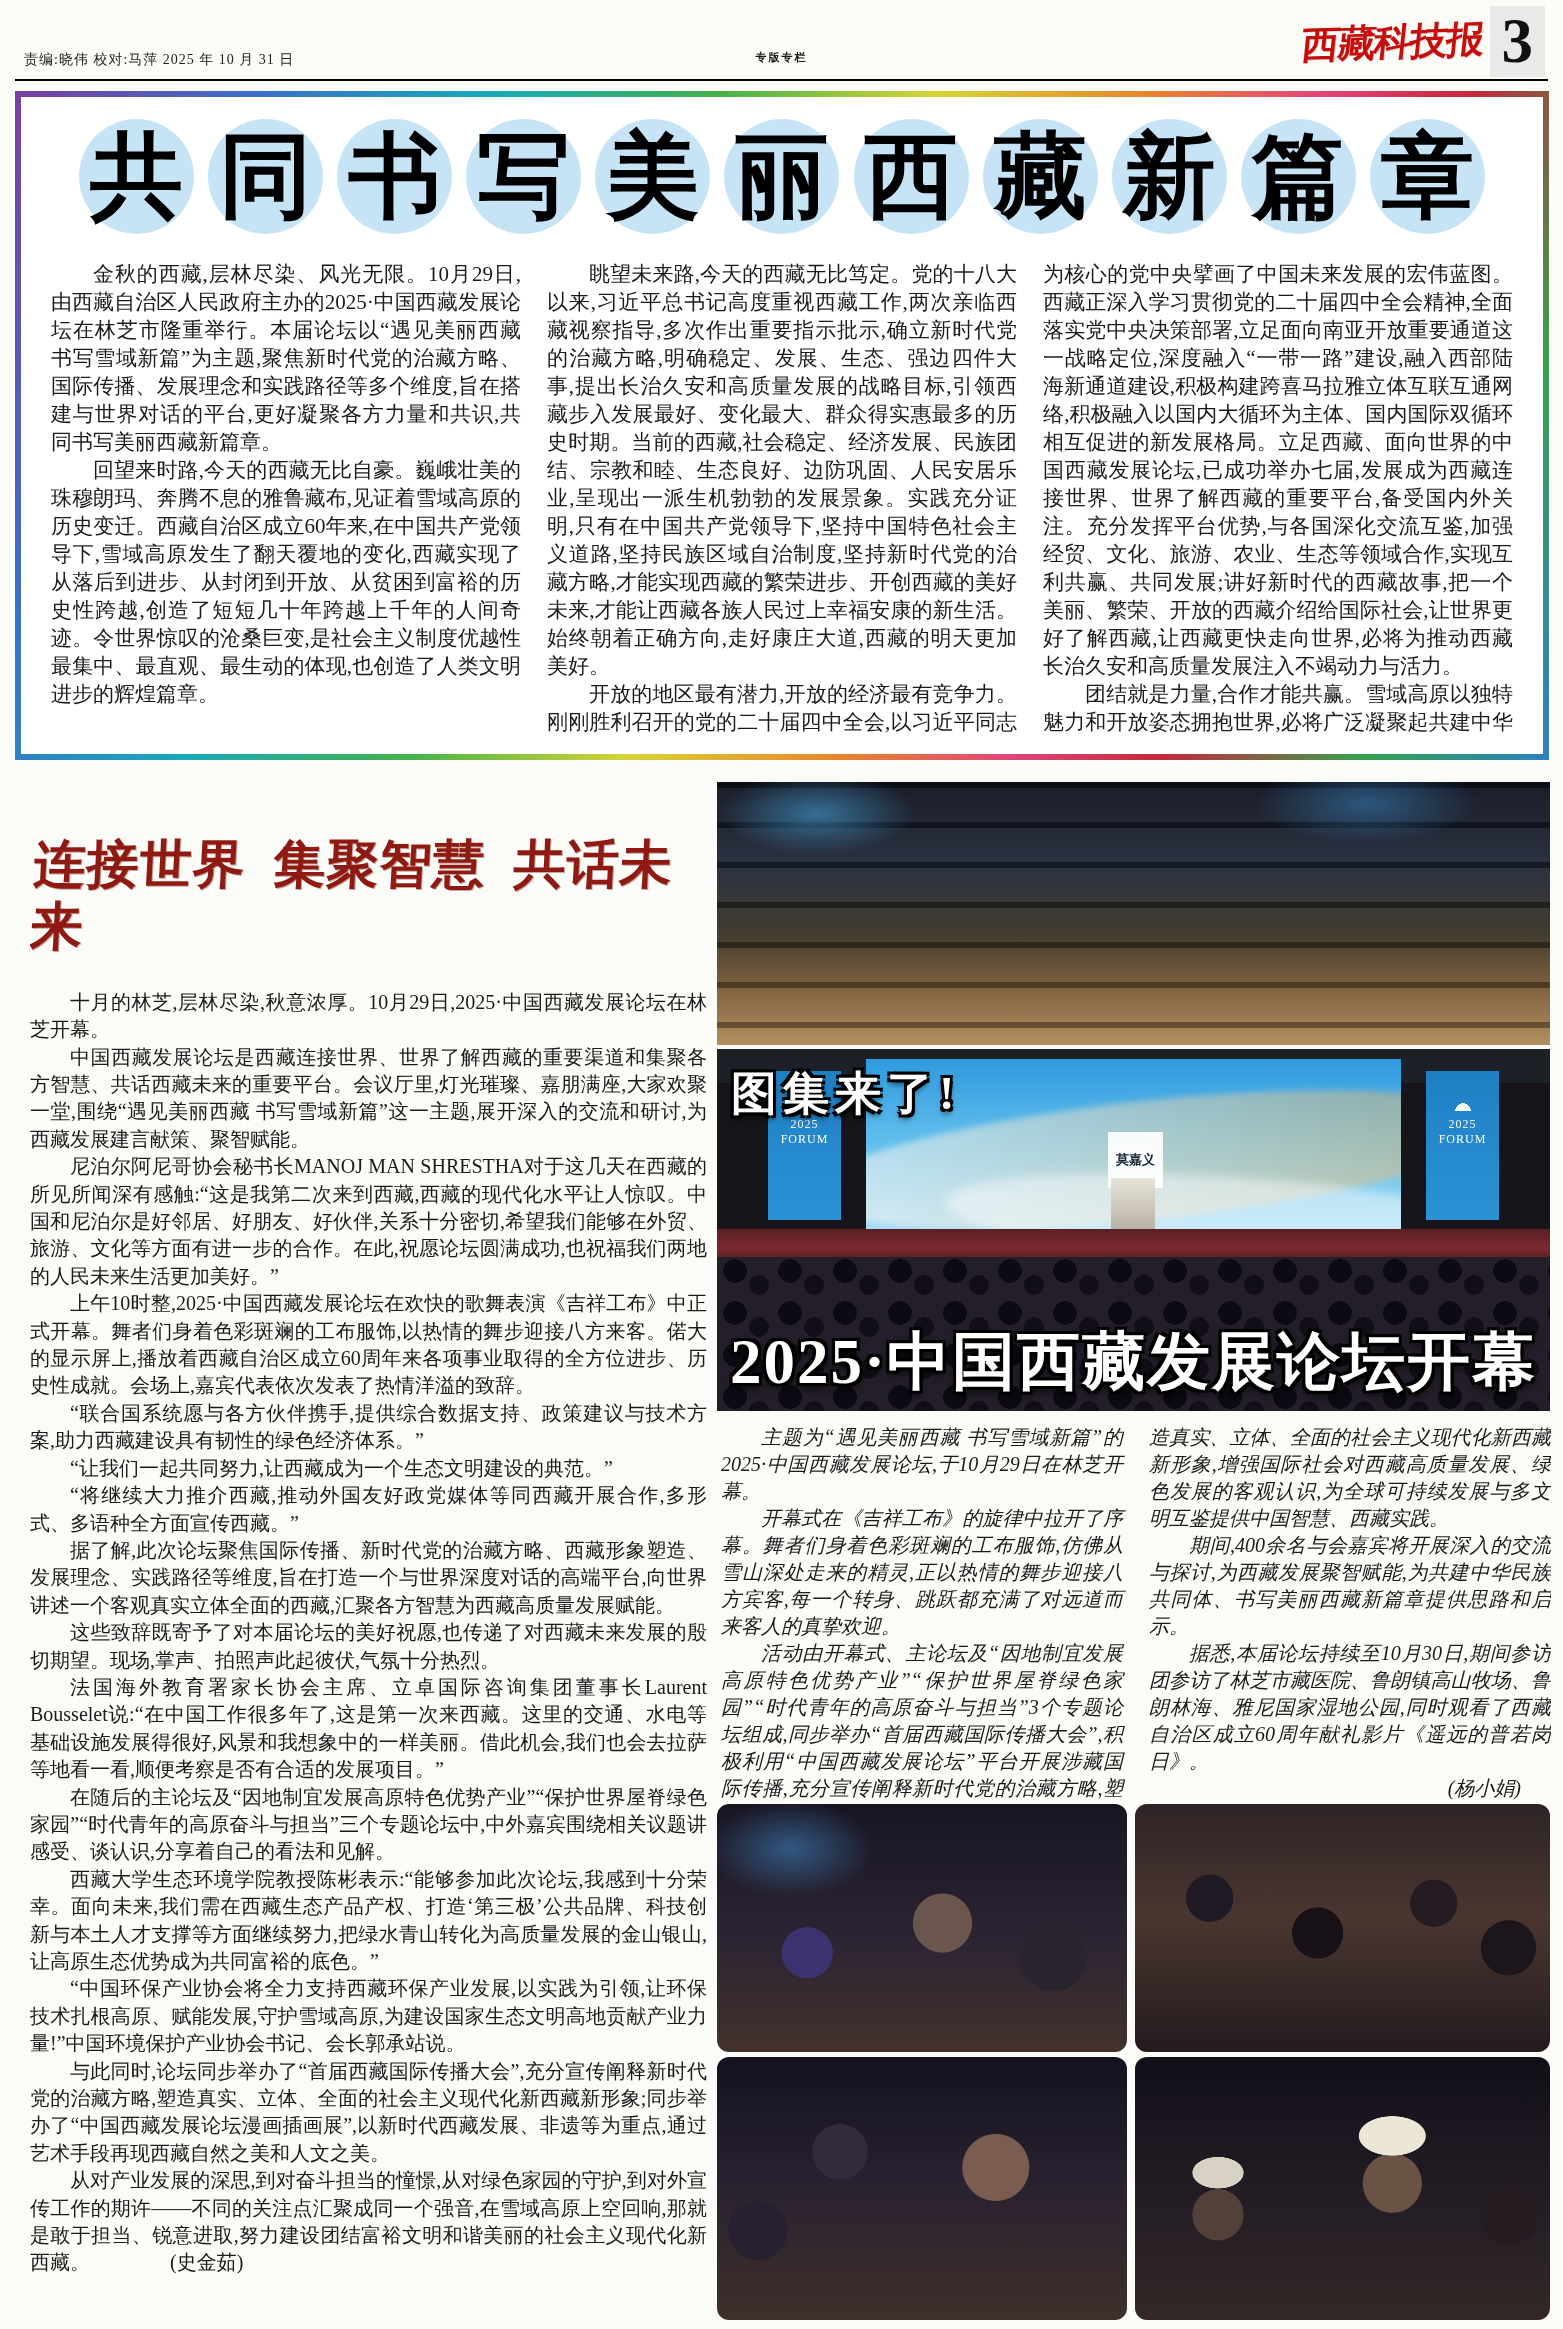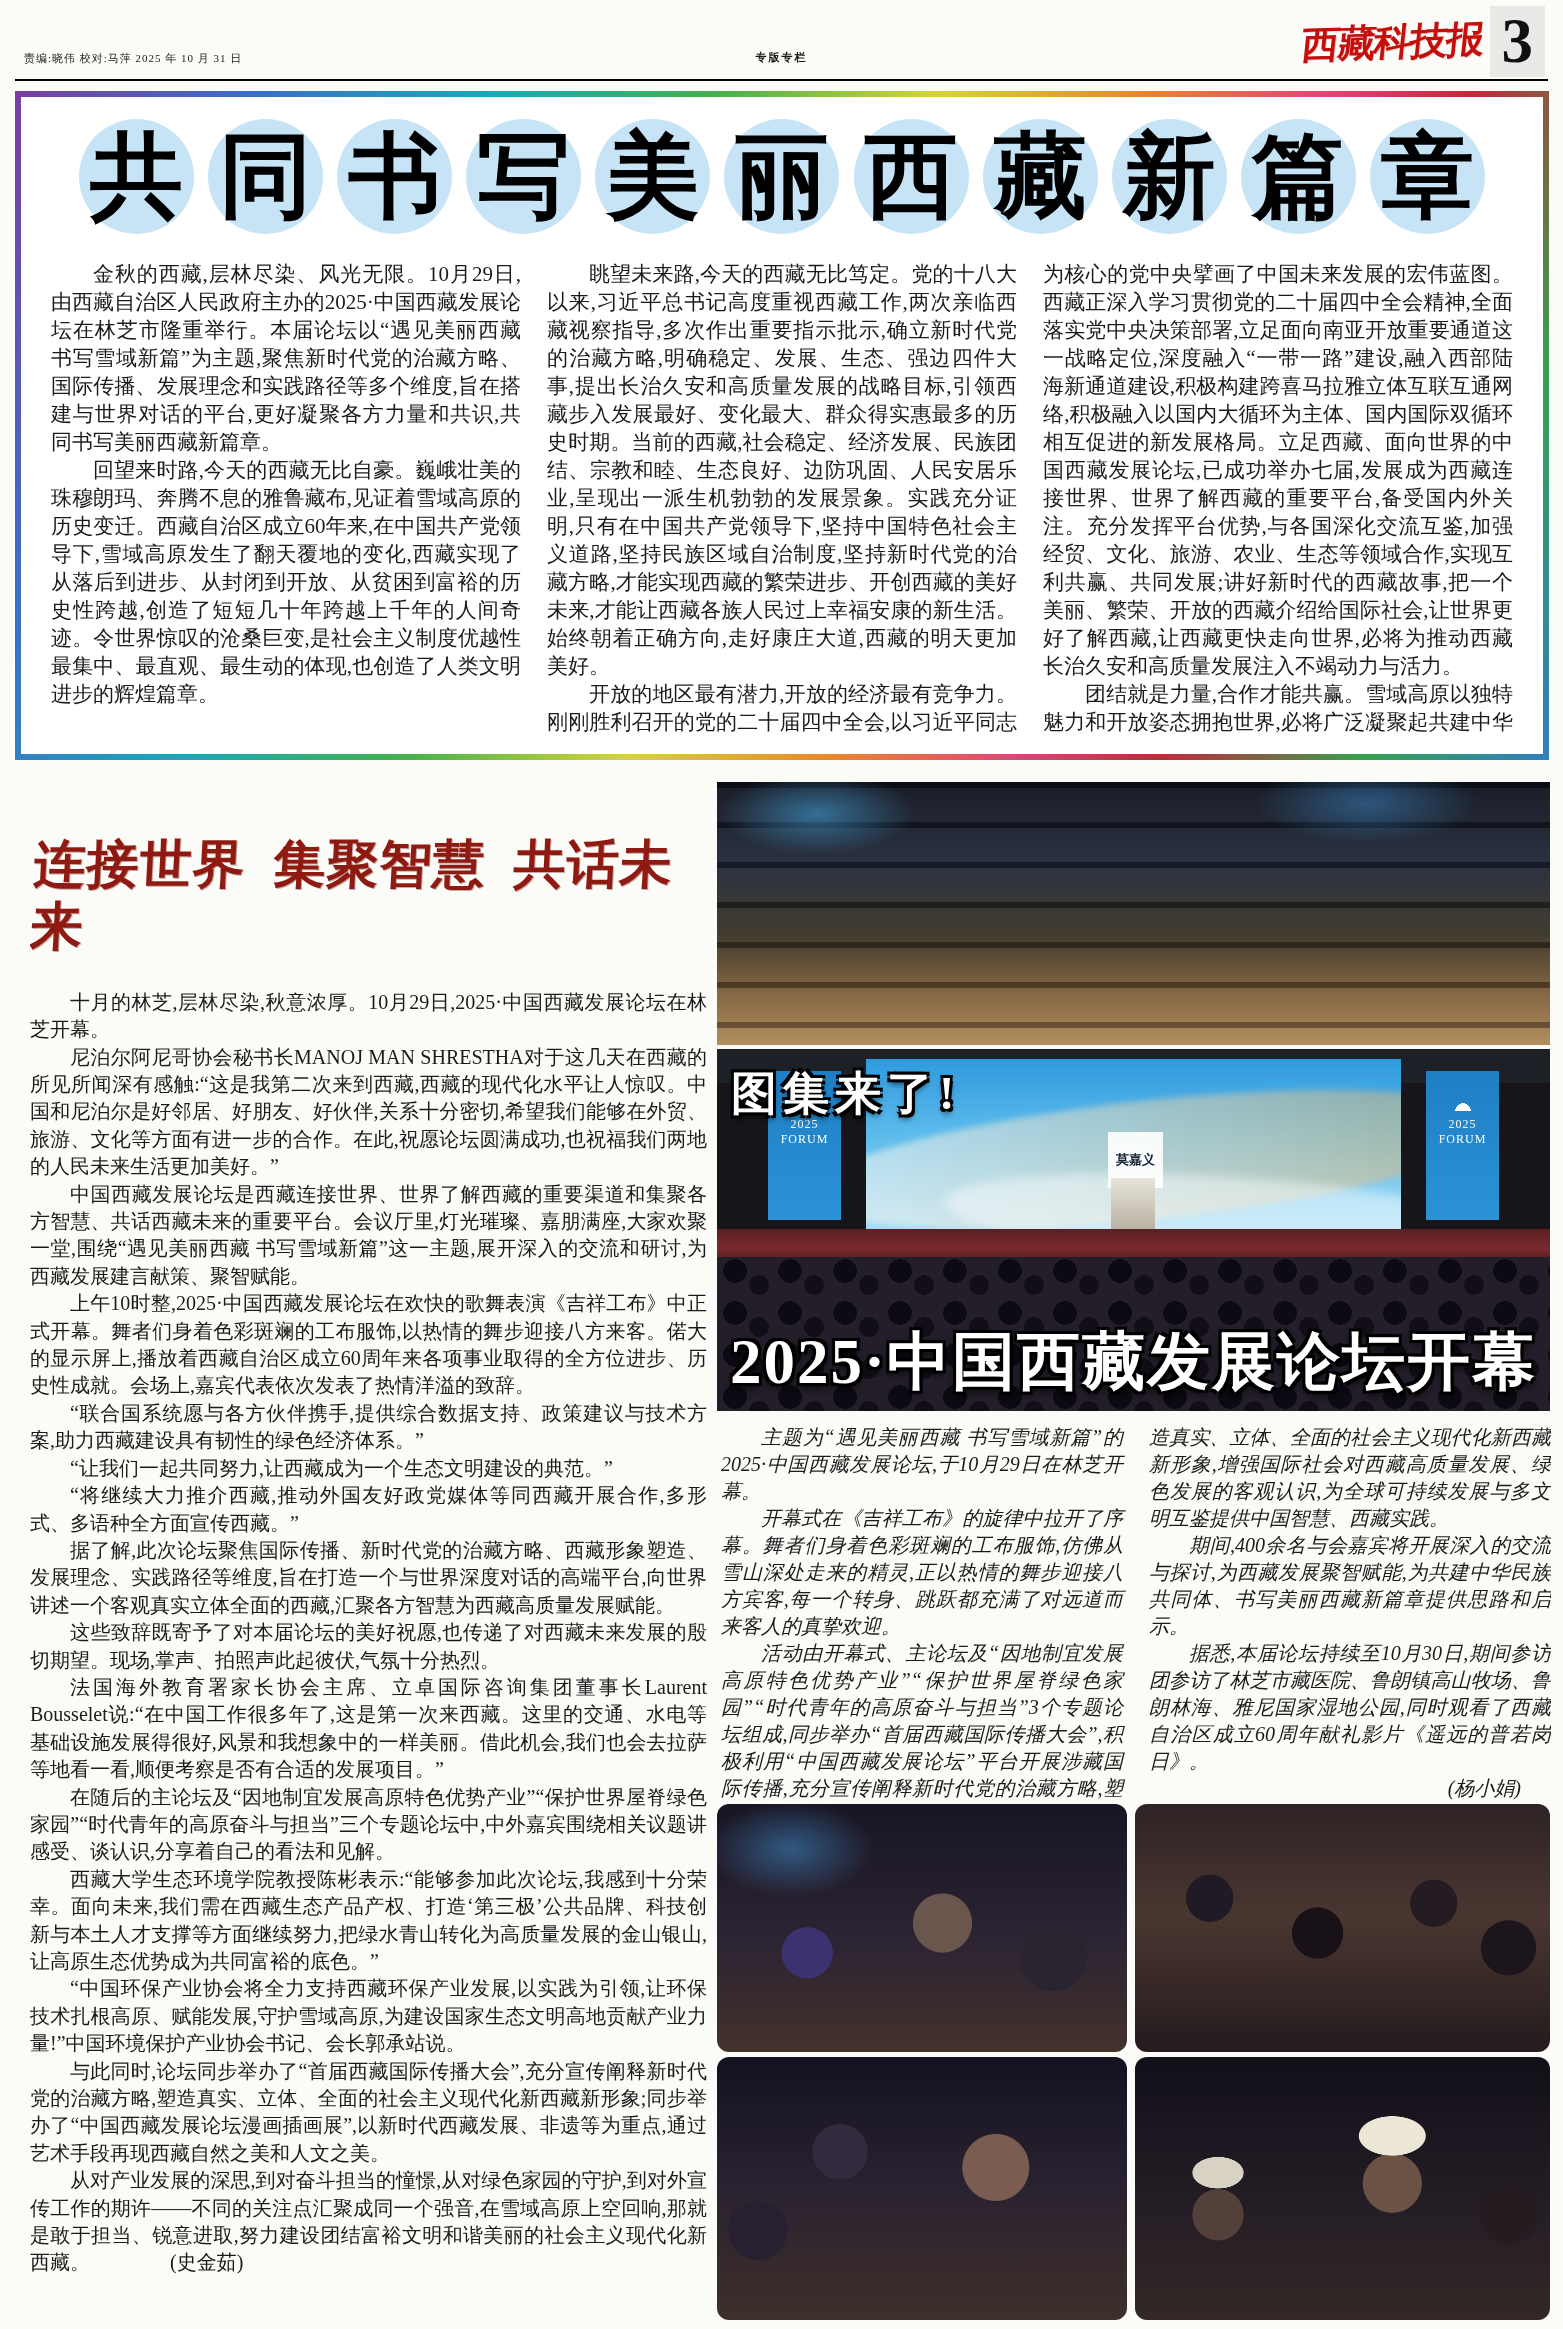--- a/index.html
+++ b/index.html
@@ -6,21 +6,21 @@
   body{
     width:1563px;height:2330px;position:relative;
     background:#fbfbf8;
     font-family:"Liberation Serif","DejaVu Serif",serif;
     color:#1a1a1a;
     overflow:hidden;
   }
   .abs{position:absolute;}
 
   
-  .hdr-left{position:absolute;top:51px;left:24px;font-size:11px;letter-spacing:1px;color:#222;}
+  .hdr-left{position:absolute;top:51px;left:24px;font-size:14px;letter-spacing:1px;color:#222;}
   .hdr-center{position:absolute;top:50px;left:50%;transform:translateX(-50%);font-size:11px;font-weight:bold;letter-spacing:2px;}
   .hdr-right{position:absolute;top:6px;right:18px;display:flex;align-items:flex-end;gap:8px;}
   .masthead{color:#c40f0c;font-size:38px;font-weight:bold;transform:skewX(-8deg) rotate(-2deg);letter-spacing:-2px;line-height:69px;
     text-shadow:1px 1px 0 #e9d8d6;}
   .pageno{background:#e9e9e7;color:#111;font-size:63px;font-weight:bold;line-height:71px;padding:0 12px;font-family:"Liberation Serif",serif;}
   .hdr-rule{position:absolute;top:79px;left:15px;right:15px;height:2px;background:#000;}
 
   
   .lead-box{position:absolute;top:91px;left:15px;width:1534px;height:669px;box-sizing:border-box;padding:6px;
     background:linear-gradient(115deg,#7b3fa0 0%,#3b6fc9 13%,#19a9b8 26%,#43b14b 38%,#d6d438 50%,#e8872b 61%,#e0447a 71%,#c22a3a 79%,#35a24f 90%,#2e7fc0 100%);}
@@ -150,22 +150,22 @@
           <p>开放的地区最有潜力,开放的经济最有竞争力。刚刚胜利召开的党的二十届四中全会,以习近平同志为核心的党中央擘画了中国未来发展的宏伟蓝图。西藏正深入学习贯彻党的二十届四中全会精神,全面落实党中央决策部署,立足面向南亚开放重要通道这一战略定位,深度融入“一带一路”建设,融入西部陆海新通道建设,积极构建跨喜马拉雅立体互联互通网络,积极融入以国内大循环为主体、国内国际双循环相互促进的新发展格局。立足西藏、面向世界的中国西藏发展论坛,已成功举办七届,发展成为西藏连接世界、世界了解西藏的重要平台,备受国内外关注。充分发挥平台优势,与各国深化交流互鉴,加强经贸、文化、旅游、农业、生态等领域合作,实现互利共赢、共同发展;讲好新时代的西藏故事,把一个美丽、繁荣、开放的西藏介绍给国际社会,让世界更好了解西藏,让西藏更快走向世界,必将为推动西藏长治久安和高质量发展注入不竭动力与活力。</p>
           <p>团结就是力量,合作才能共赢。雪域高原以独特魅力和开放姿态拥抱世界,必将广泛凝聚起共建中华民族共同体、书写美丽西藏新篇章的磅礴合力,不断开辟社会主义现代化新西藏建设新天地。</p>
         </div>
     </div>
   </section>
 
   <section class="feature">
     <h2 class="feature-title">连接世界 集聚智慧 共话未来</h2>
     <div class="feature-body">
         <p>十月的林芝,层林尽染,秋意浓厚。10月29日,2025·中国西藏发展论坛在林芝开幕。</p>
+        <p>中国西藏发展论坛是西藏连接世界、世界了解西藏的重要渠道和集聚各方智慧、共话西藏未来的重要平台。会议厅里,灯光璀璨、嘉朋满座,大家欢聚一堂,围绕“遇见美丽西藏 书写雪域新篇”这一主题,展开深入的交流和研讨,为西藏发展建言献策、聚智赋能。</p>
         <p>尼泊尔阿尼哥协会秘书长MANOJ MAN SHRESTHA对于这几天在西藏的所见所闻深有感触:“这是我第二次来到西藏,西藏的现代化水平让人惊叹。中国和尼泊尔是好邻居、好朋友、好伙伴,关系十分密切,希望我们能够在外贸、旅游、文化等方面有进一步的合作。在此,祝愿论坛圆满成功,也祝福我们两地的人民未来生活更加美好。”</p>
-        <p>中国西藏发展论坛是西藏连接世界、世界了解西藏的重要渠道和集聚各方智慧、共话西藏未来的重要平台。会议厅里,灯光璀璨、嘉朋满座,大家欢聚一堂,围绕“遇见美丽西藏 书写雪域新篇”这一主题,展开深入的交流和研讨,为西藏发展建言献策、聚智赋能。</p>
         <p>上午10时整,2025·中国西藏发展论坛在欢快的歌舞表演《吉祥工布》中正式开幕。舞者们身着色彩斑斓的工布服饰,以热情的舞步迎接八方来客。偌大的显示屏上,播放着西藏自治区成立60周年来各项事业取得的全方位进步、历史性成就。会场上,嘉宾代表依次发表了热情洋溢的致辞。</p>
         <p>“联合国系统愿与各方伙伴携手,提供综合数据支持、政策建议与技术方案,助力西藏建设具有韧性的绿色经济体系。”</p>
         <p>“让我们一起共同努力,让西藏成为一个生态文明建设的典范。”</p>
         <p>“将继续大力推介西藏,推动外国友好政党媒体等同西藏开展合作,多形式、多语种全方面宣传西藏。”</p>
         <p>据了解,此次论坛聚焦国际传播、新时代党的治藏方略、西藏形象塑造、发展理念、实践路径等维度,旨在打造一个与世界深度对话的高端平台,向世界讲述一个客观真实立体全面的西藏,汇聚各方智慧为西藏高质量发展赋能。</p>
         <p>这些致辞既寄予了对本届论坛的美好祝愿,也传递了对西藏未来发展的殷切期望。现场,掌声、拍照声此起彼伏,气氛十分热烈。</p>
         <p>法国海外教育署家长协会主席、立卓国际咨询集团董事长Laurent Bousselet说:“在中国工作很多年了,这是第一次来西藏。这里的交通、水电等基础设施发展得很好,风景和我想象中的一样美丽。借此机会,我们也会去拉萨等地看一看,顺便考察是否有合适的发展项目。”</p>
         <p>在随后的主论坛及“因地制宜发展高原特色优势产业”“保护世界屋脊绿色家园”“时代青年的高原奋斗与担当”三个专题论坛中,中外嘉宾围绕相关议题讲感受、谈认识,分享着自己的看法和见解。</p>
         <p>西藏大学生态环境学院教授陈彬表示:“能够参加此次论坛,我感到十分荣幸。面向未来,我们需在西藏生态产品产权、打造‘第三极’公共品牌、科技创新与本土人才支撑等方面继续努力,把绿水青山转化为高质量发展的金山银山,让高原生态优势成为共同富裕的底色。”</p>
         <p>“中国环保产业协会将全力支持西藏环保产业发展,以实践为引领,让环保技术扎根高原、赋能发展,守护雪域高原,为建设国家生态文明高地贡献产业力量!”中国环境保护产业协会书记、会长郭承站说。</p>

